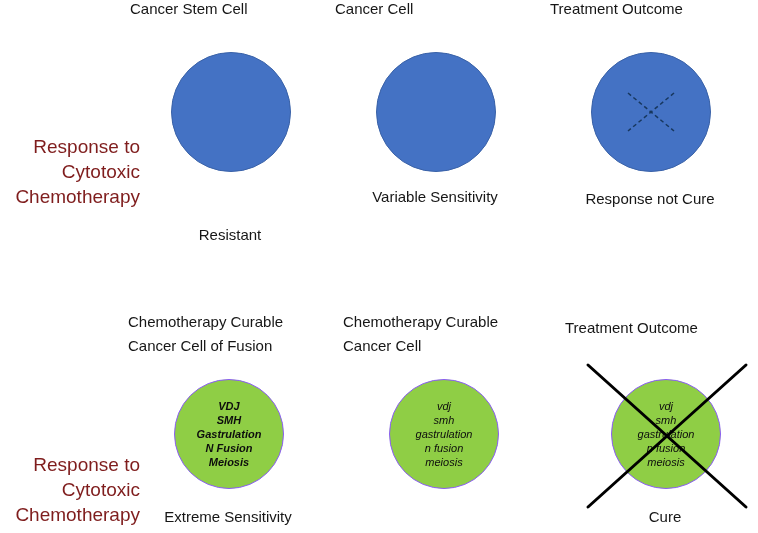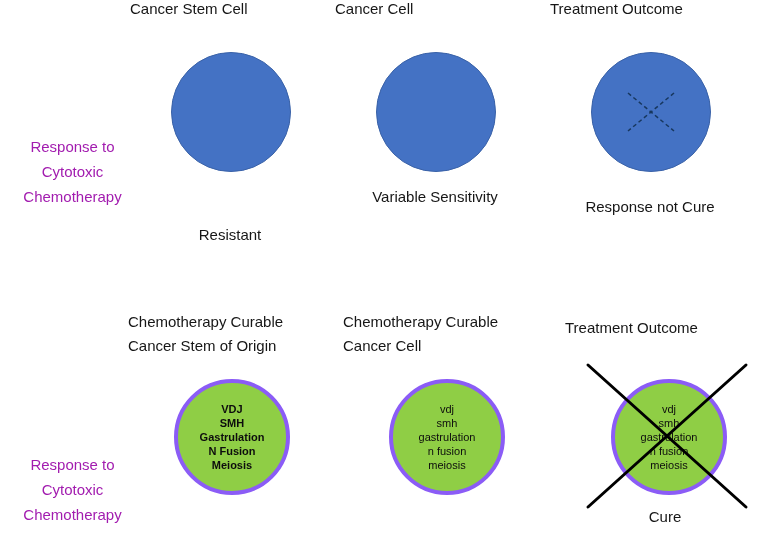--- a/index.html
+++ b/index.html
@@ -20,41 +20,42 @@
   }
   .hdr .line { display: block; line-height: 24px; }
   .caption {
     position: absolute;
     text-align: center;
     font-size: 15px;
     color: #161616;
   }
   .left-label {
     position: absolute;
-    text-align: center;
-    font-size: 15px;
-    color: #a21caf;
+    text-align: right;
+    font-size: 19px;
+    color: #7f1d1d;
   }
   .left-label .line { display: block; line-height: 25px; }
   .circle {
     position: absolute;
     border-radius: 50%;
     display: flex;
     align-items: center;
     justify-content: center;
   }
   .circle.blue {
     width: 118px;
     height: 118px;
     border: 1px solid #3a62a8;
   }
   .circle.green {
     width: 108px;
     height: 108px;
-    border: 4px solid #8b5cf6;
+    border: 1px solid #8b5cf6;
+    font-style: italic;
   }
   .cell-lines {
     text-align: center;
     font-size: 11px;
     line-height: 14px;
     color: #0d0d0d;
   }
   .cell-lines.bold { font-weight: bold; }
   .cell-lines .line { display: block; }
   .cross-overlay {
@@ -84,25 +85,25 @@
   </div>
 
   <div class="left-label" style="left:5px; top:134px; width:135px;">
     <span class="line">Response to</span>
     <span class="line">Cytotoxic</span>
     <span class="line">Chemotherapy</span>
   </div>
 
   <div class="caption" style="left:155px; top:188px; width:150px;margin-top:38px;">Resistant</div>
   <div class="caption" style="left:340px; top:188px; width:190px;">Variable Sensitivity</div>
-  <div class="caption" style="left:555px; top:198px; width:190px;">Response not Cure</div>
+  <div class="caption" style="left:555px; top:190px; width:190px;">Response not Cure</div>
 
   <div class="hdr" style="left:128px; top:310px; width:200px;">
     <span class="line">Chemotherapy Curable</span>
-    <span class="line">Cancer Stem of Origin</span>
+    <span class="line">Cancer Cell of Fusion</span>
   </div>
   <div class="hdr" style="left:343px; top:310px; width:200px;">
     <span class="line">Chemotherapy Curable</span>
     <span class="line">Cancer Cell</span>
   </div>
   <div class="hdr" style="left:565px; top:316px; width:200px;">
     <span class="line">Treatment Outcome</span>
   </div>
 
   <div class="circle green" style="left: 174px; top: 379px; background-color: rgb(143, 206, 69);">
@@ -139,15 +140,16 @@
     <line x1="10" y1="5" x2="168" y2="147" stroke="#000000" stroke-width="3" stroke-linecap="round"></line>
     <line x1="168" y1="5" x2="10" y2="147" stroke="#000000" stroke-width="3" stroke-linecap="round"></line>
   </svg>
 
   <div class="left-label" style="left:5px; top:452px; width:135px;">
     <span class="line">Response to</span>
     <span class="line">Cytotoxic</span>
     <span class="line">Chemotherapy</span>
   </div>
 
+  <div class="caption" style="left:138px; top:508px; width:180px;">Extreme Sensitivity</div>
   <div class="caption" style="left:575px; top:508px; width:180px;">Cure</div>
 
 </div>
 
 </body></html>

